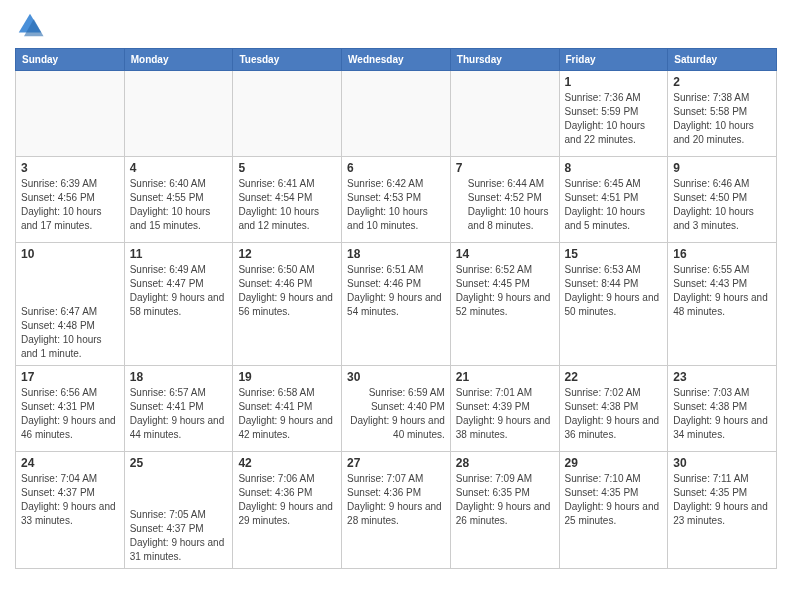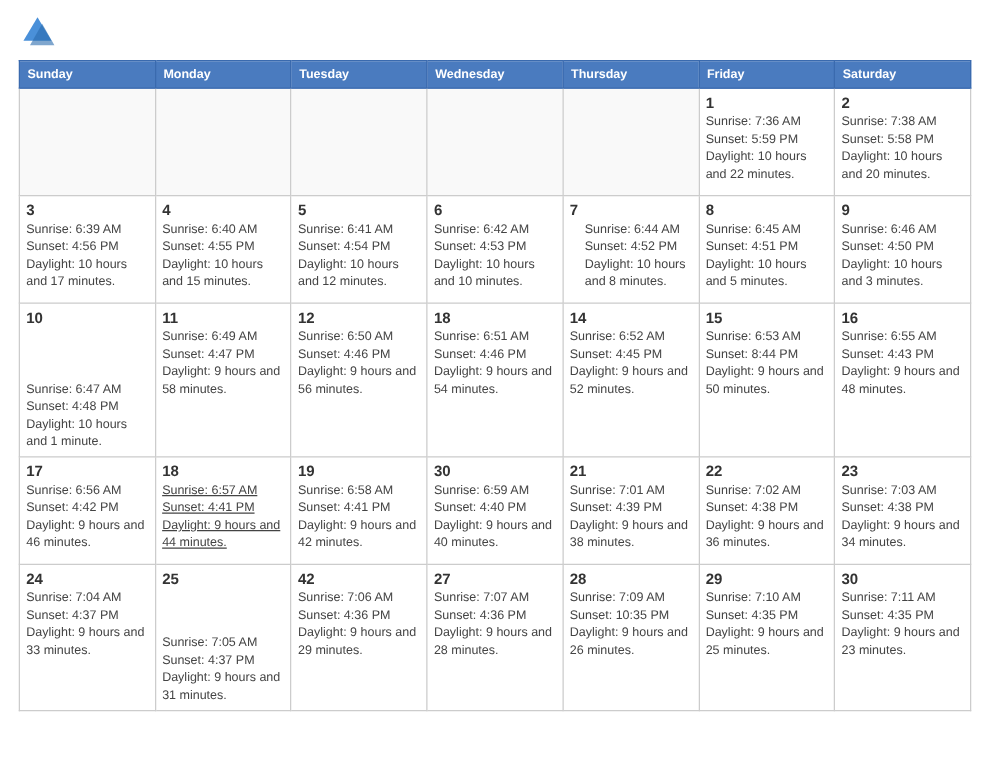--- a/index.html
+++ b/index.html
@@ -224,38 +224,38 @@
             <span class="day-num">16</span>
             <div class="day-info" style="white-space: pre-line;">Sunrise: 6:55 AM
 Sunset: 4:43 PM
 Daylight: 9 hours and 48 minutes.</div>
           </td>
         </tr>
         <tr>
           <td>
             <span class="day-num">17</span>
             <div class="day-info" style="white-space: pre-line;">Sunrise: 6:56 AM
-Sunset: 4:42 PM
+Sunset: 4:31 PM
 Daylight: 9 hours and 46 minutes.</div>
           </td>
           <td>
             <span class="day-num">18</span>
-            <div class="day-info" style="white-space: pre-line; text-decoration: underline;">Sunrise: 6:57 AM
+            <div class="day-info" style="white-space: pre-line;">Sunrise: 6:57 AM
 Sunset: 4:41 PM
 Daylight: 9 hours and 44 minutes.</div>
           </td>
           <td>
             <span class="day-num">19</span>
             <div class="day-info" style="white-space: pre-line;">Sunrise: 6:58 AM
 Sunset: 4:41 PM
 Daylight: 9 hours and 42 minutes.</div>
           </td>
           <td>
             <span class="day-num">30</span>
-            <div class="day-info" style="white-space: pre-line;">Sunrise: 6:59 AM
+            <div class="day-info" style="white-space: pre-line; text-align: right;">Sunrise: 6:59 AM
 Sunset: 4:40 PM
 Daylight: 9 hours and 40 minutes.</div>
           </td>
           <td>
             <span class="day-num">21</span>
             <div class="day-info" style="white-space: pre-line;">Sunrise: 7:01 AM
 Sunset: 4:39 PM
 Daylight: 9 hours and 38 minutes.</div>
           </td>
           <td>
@@ -292,21 +292,21 @@
           </td>
           <td>
             <span class="day-num">27</span>
             <div class="day-info" style="white-space: pre-line;">Sunrise: 7:07 AM
 Sunset: 4:36 PM
 Daylight: 9 hours and 28 minutes.</div>
           </td>
           <td>
             <span class="day-num">28</span>
             <div class="day-info" style="white-space: pre-line;">Sunrise: 7:09 AM
-Sunset: 10:35 PM
+Sunset: 6:35 PM
 Daylight: 9 hours and 26 minutes.</div>
           </td>
           <td>
             <span class="day-num">29</span>
             <div class="day-info" style="white-space: pre-line;">Sunrise: 7:10 AM
 Sunset: 4:35 PM
 Daylight: 9 hours and 25 minutes.</div>
           </td>
           <td>
             <span class="day-num">30</span>

